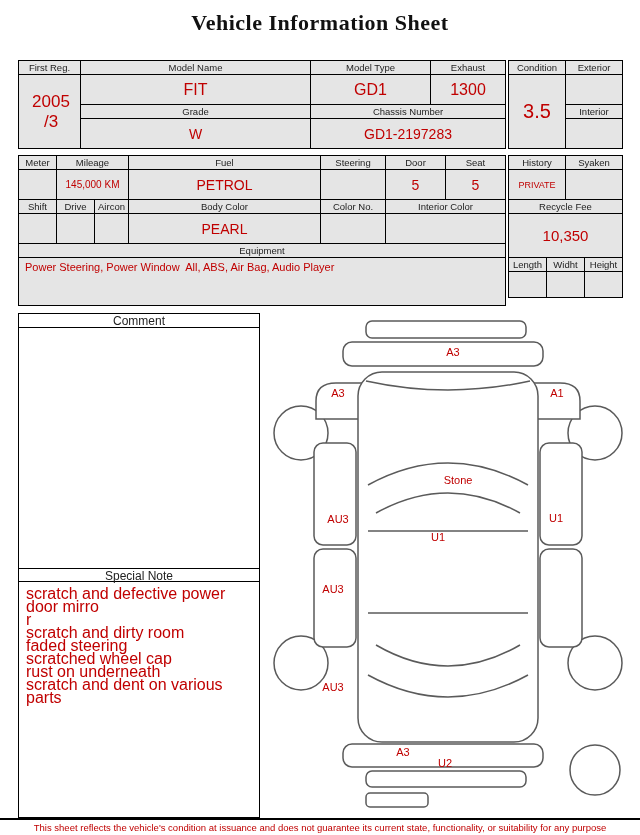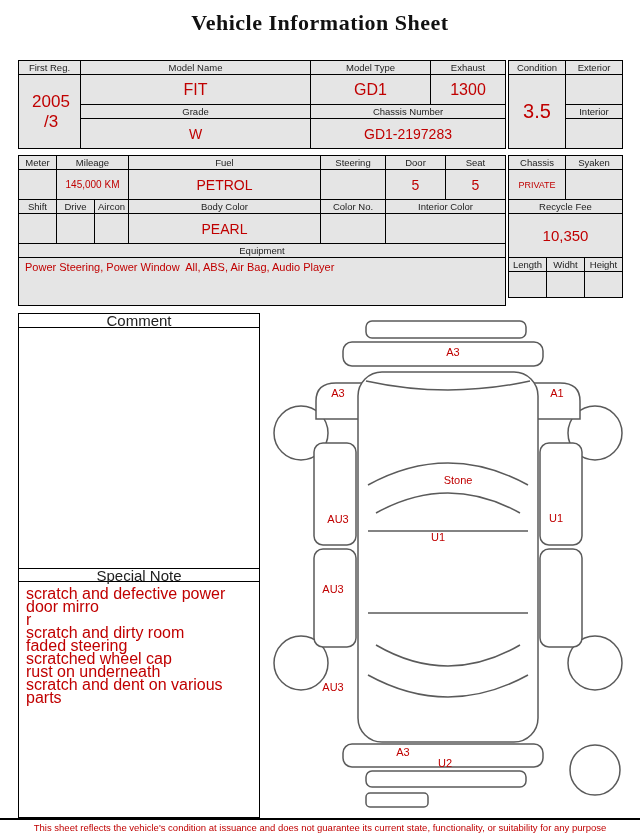--- a/index.html
+++ b/index.html
@@ -24,21 +24,21 @@
   .v-km { font-size:10px; }
   .v-priv { font-size:9px; }
   .v-fee { font-size:15px; height:44px; }
   .firstreg { font-size:17px; line-height:20px; text-align:left; padding-left:3px; }
   .condition { font-size:20px; }
   td.eq-text {
     height:48px; text-align:left; vertical-align:top; padding:3px 6px;
     font-size:11px; color:#c00000; white-space:pre-wrap;
   }
   .panel { position:absolute; border:1px solid #000; background:#fff; }
-  .box-hdr { font-size:15px; color:#222; text-align:center; height:14px; line-height:14px; }
+  .box-hdr { font-size:12px; color:#222; text-align:center; height:14px; line-height:14px; }
   .hdr-line-b { border-bottom:1px solid #000; }
   .hdr-line-t { border-top:1px solid #000; }
   .comment-area { height:240px; }
   .notes { padding:5px 7px; font-size:16px; line-height:13px; color:#c00000; text-align:left; }
   .diagram { position:absolute; left:260px; top:315px; }
   .diagram text { font-family:"Liberation Sans", sans-serif; font-size:11px; fill:#c00000; text-anchor:middle; stroke:none; }
   .footer {
     position:absolute; left:0; top:818px; width:640px; border-top:2px solid #000;
     text-align:center; font-size:9.5px; color:#c00000; padding-top:2px;
   }
@@ -163,21 +163,21 @@
     <colgroup>
       <col style="width:19px">
         <col style="width:19px">
         <col style="width:19px">
       <col style="width:19px">
         <col style="width:19px">
         <col style="width:19px">
     </colgroup>
     <tbody>
         <tr class="rh">
-      <td colspan="3">Chassis</td>
+      <td colspan="3">History</td>
       <td colspan="3">Syaken</td>
     </tr>
     <tr class="rv">
       <td colspan="3" class="val v-priv">PRIVATE</td>
       <td colspan="3"></td>
     </tr>
     <tr class="rh">
       <td colspan="6">Recycle Fee</td>
     </tr>
     <tr>

